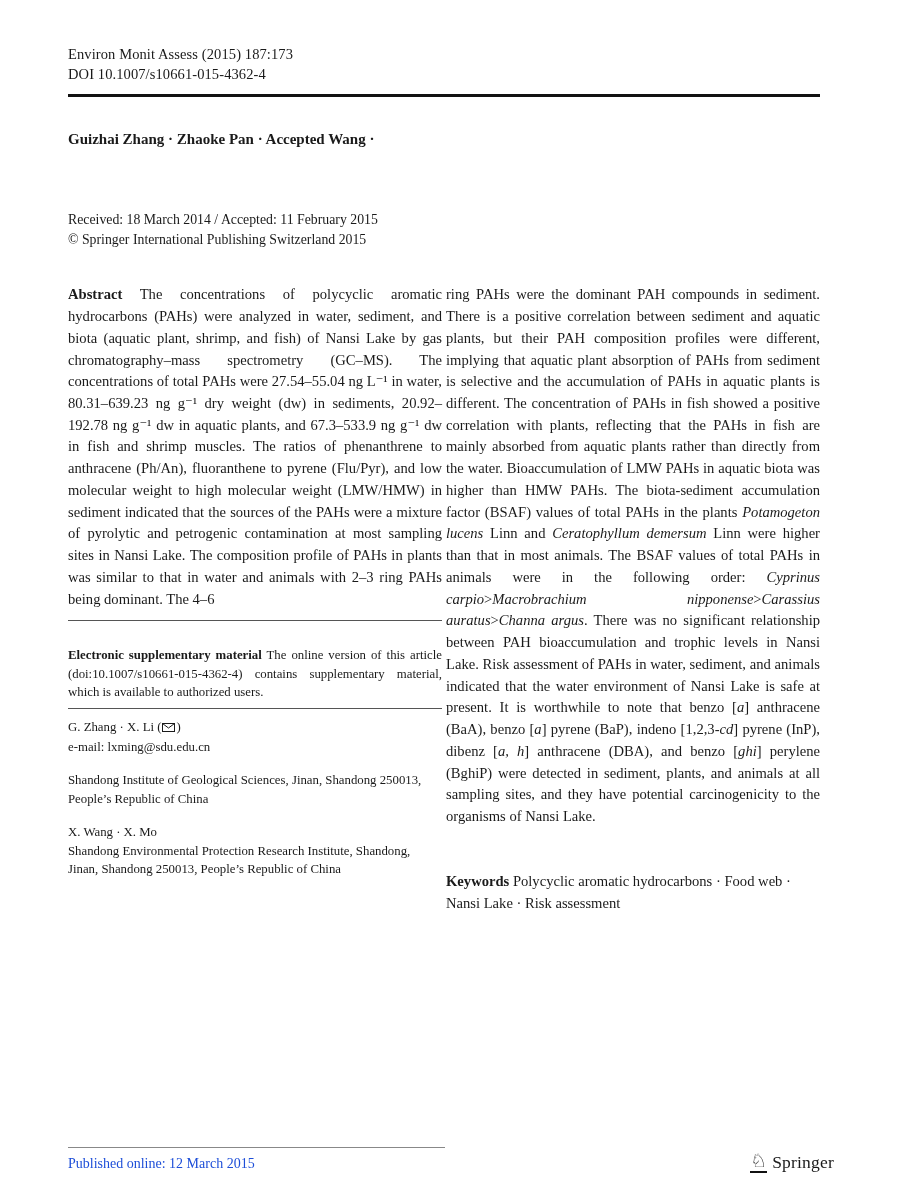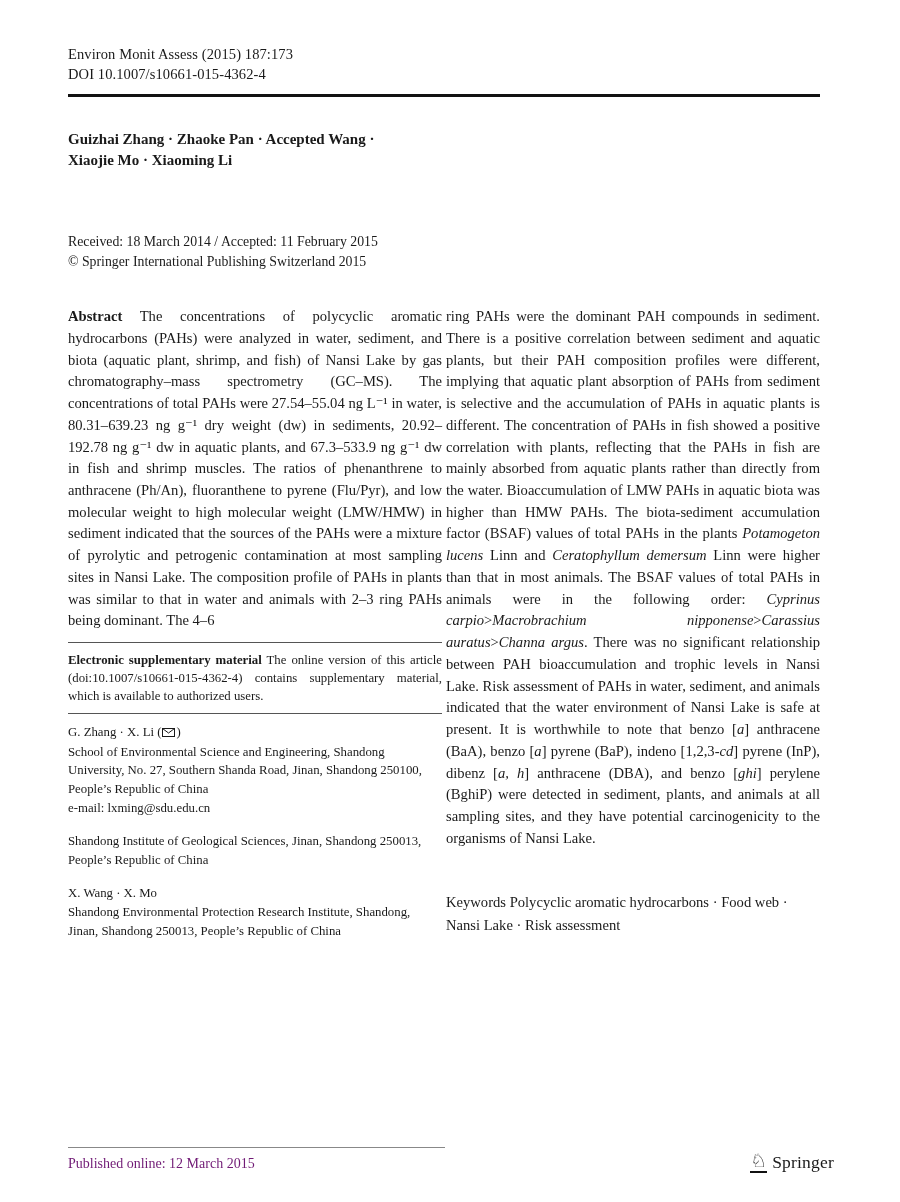--- a/index.html
+++ b/index.html
@@ -20,51 +20,50 @@
     line-height: 1.42; max-width: 690px; letter-spacing: 0.2px;
   }
   .authors { margin-top: 32px; font-size: 15px; font-weight: bold; line-height: 1.45; }
   .dates { margin-top: 60px; font-size: 13.8px; line-height: 1.45; }
   .columns { margin-top: 34px; display: flex; gap: 4px; }
   .col { width: 374px; }
   .body-par { font-size: 14.6px; line-height: 1.49; text-align: justify; }
   .body-par .b { font-weight: bold; }
   .body-par .i, .fn .i { font-style: italic; }
   .kw { margin-top: 42px; font-size: 14.6px; line-height: 1.52; }
-  .kw .b { font-weight: normal; }
+  .kw .b { font-weight: bold; }
   .rule-thin { border-top: 1px solid #555; }
   .fnrule1 { margin-top: 10px; }
   .fnrule2 { margin-top: 7px; }
-  .fn { margin-top: 8px; font-size: 12.8px; line-height: 1.42; text-align: justify; }
+  .fn { margin-top: 25px; font-size: 12.8px; line-height: 1.42; text-align: justify; }
   .fn .b { font-weight: bold; }
   .affils { margin-top: 9px; font-size: 12.8px; line-height: 1.48; }
   .affil { margin-bottom: 14px; }
   .env-icon { display: inline-block; vertical-align: -1px; margin: 0 1px; }
   .footer-rule { position: absolute; left: 68px; top: 1147px; width: 377px; border-top: 1px solid #888; }
-  .published { position: absolute; left: 68px; top: 1156px; font-size: 14px; color: #701a75; }
+  .published { position: absolute; left: 68px; top: 1156px; font-size: 14px; color: #1d4ed8; }
   .springer { position: absolute; right: 66px; top: 1151px; display: flex; align-items: center; gap: 5px; }
   .knight {
     font-family: "DejaVu Sans", sans-serif; font-size: 19px; line-height: 1;
     border-bottom: 2px solid #111; padding-bottom: 1px; display: inline-block;
   }
   .sp-name { font-size: 17.5px; letter-spacing: 0.2px; }
 </style>
 </head>
 <body>
 
 <div class="page">
 
   <div class="jhead">Environ Monit Assess  (2015) 187:173</div>
   <div class="jhead">DOI 10.1007/s10661-015-4362-4</div>
   <div class="rule-thick"></div>
 
 
   <div class="authors">
     <div>Guizhai Zhang · Zhaoke Pan · Accepted Wang ·</div>
-    <div>Xiaojie Mo · Xiaoming Li</div>
   </div>
 
   <div class="dates">
     <div>Received: 18 March 2014 / Accepted: 11 February 2015</div>
     <div>© Springer International Publishing Switzerland 2015</div>
   </div>
 
   <div class="columns">
 
     <div class="col">
@@ -73,21 +72,20 @@
       <div class="rule-thin fnrule1"></div>
       <p class="fn"><span class="b">Electronic supplementary material</span><span>  The online version of this article (doi:10.1007/s10661-015-4362-4) contains supplementary material, which is available to authorized users.</span></p>
       <div class="rule-thin fnrule2"></div>
 
       <div class="affils">
         <div class="affil">
           <div><span>G. Zhang · X. Li (</span><span class="env-icon"><svg width="13" height="9" viewBox="0 0 13 9">
                   <rect x="0.5" y="0.5" width="12" height="8" fill="none" stroke="#1a1a1a" stroke-width="1"></rect>
                   <path d="M0.5,0.5 L6.5,5 L12.5,0.5" fill="none" stroke="#1a1a1a" stroke-width="1"></path>
                 </svg></span><span>)</span></div>
-          <div>School of Environmental Science and Engineering, Shandong University, No. 27, Southern Shanda Road, Jinan, Shandong 250100, People’s Republic of China</div>
           <div>e-mail: lxming@sdu.edu.cn</div>
         </div>
         <div class="affil">
           <div>Shandong Institute of Geological Sciences, Jinan, Shandong 250013, People’s Republic of China</div>
         </div>
         <div class="affil">
           <div>X. Wang · X. Mo</div>
           <div>Shandong Environmental Protection Research Institute, Shandong, Jinan, Shandong 250013, People’s Republic of China</div>
         </div>
       </div>

